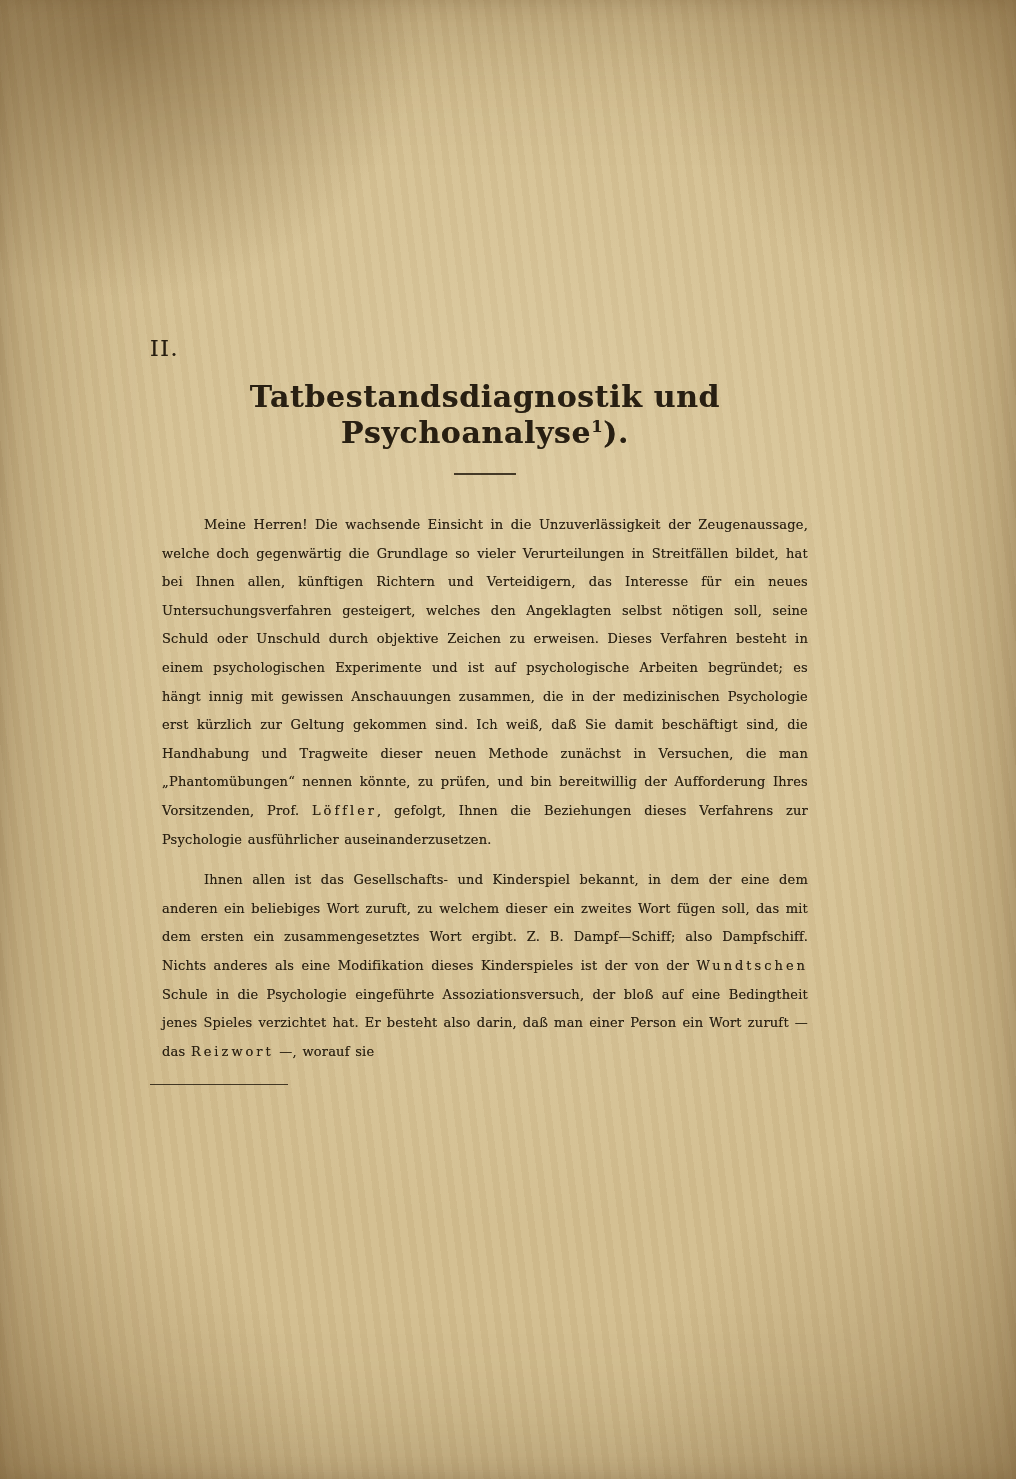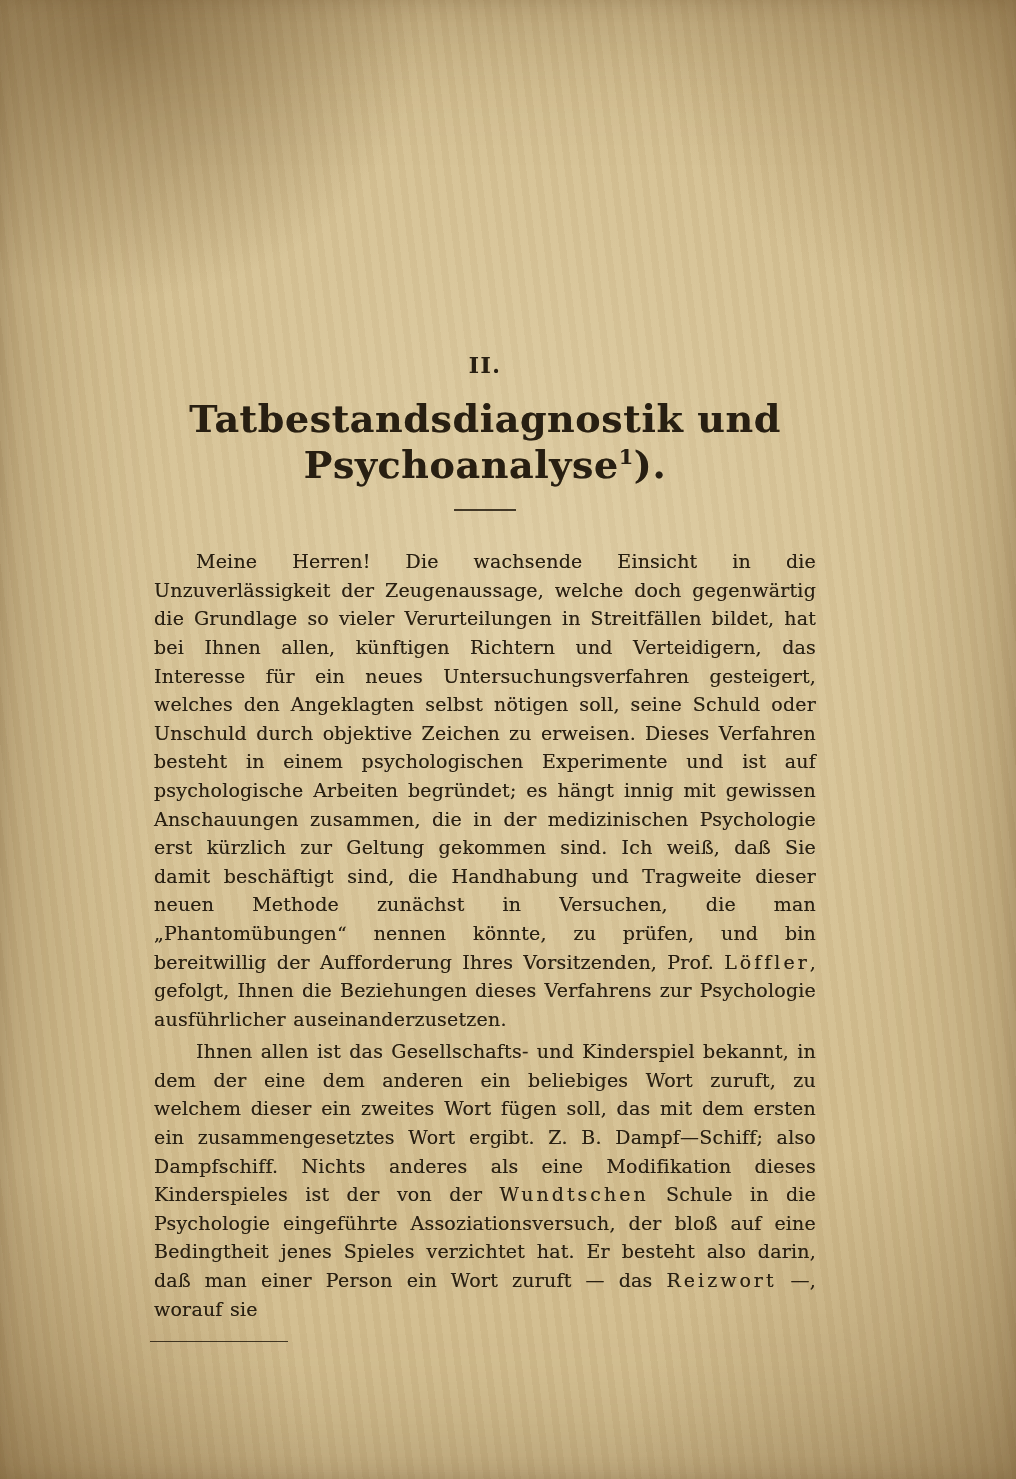--- a/index.html
+++ b/index.html
@@ -21,37 +21,37 @@
   }
   .page::after{
     content:"";position:absolute;inset:0;pointer-events:none;
     box-shadow:inset 0 0 150px rgba(78,52,18,0.38), inset 0 0 22px rgba(78,52,18,0.20);
   }
   .content{
     position:absolute;left:150px;top:336px;width:670px;
     text-shadow:0 0 0.5px rgba(45,34,16,0.55);
   }
   .chapter{
-    text-align:center;font-size:22px;letter-spacing:1.5px;
-    margin:16px 0 18px 0;font-weight:700;
+    text-align:left;font-size:22px;letter-spacing:1.5px;
+    margin:0 0 18px 0;font-weight:400;
   }
   .title{
-    text-align:center;font-size:38px;font-weight:600;
+    text-align:center;font-size:30px;font-weight:600;
     letter-spacing:0.6px;margin:12px;line-height:1.2;
   }
   .title sup{font-size:55%;line-height:0;}
   .title-divider{
     width:62px;border:0;border-top:2px solid var(--ink,#281f12);
     margin:22px auto 36px auto;opacity:0.85;
   }
   .para{
-    font-size:19px;line-height:28.6px;
+    font-size:13px;line-height:28.6px;
     text-align:justify;text-indent:42px;
     letter-spacing:0.2px;word-spacing:1.2px;
-    margin:4px;
+    margin:12px;
   }
   .spaced{letter-spacing:3px;}
   .footnote-divider{
     width:138px;border:0;border-top:1.5px solid var(--ink,#281f12);
     margin:18px 0 9px 0;opacity:0.85;
   }
   .footnote{
     font-size:16.5px;line-height:24px;
     text-align:justify;text-indent:40px;
     letter-spacing:0.2px;word-spacing:1px;

